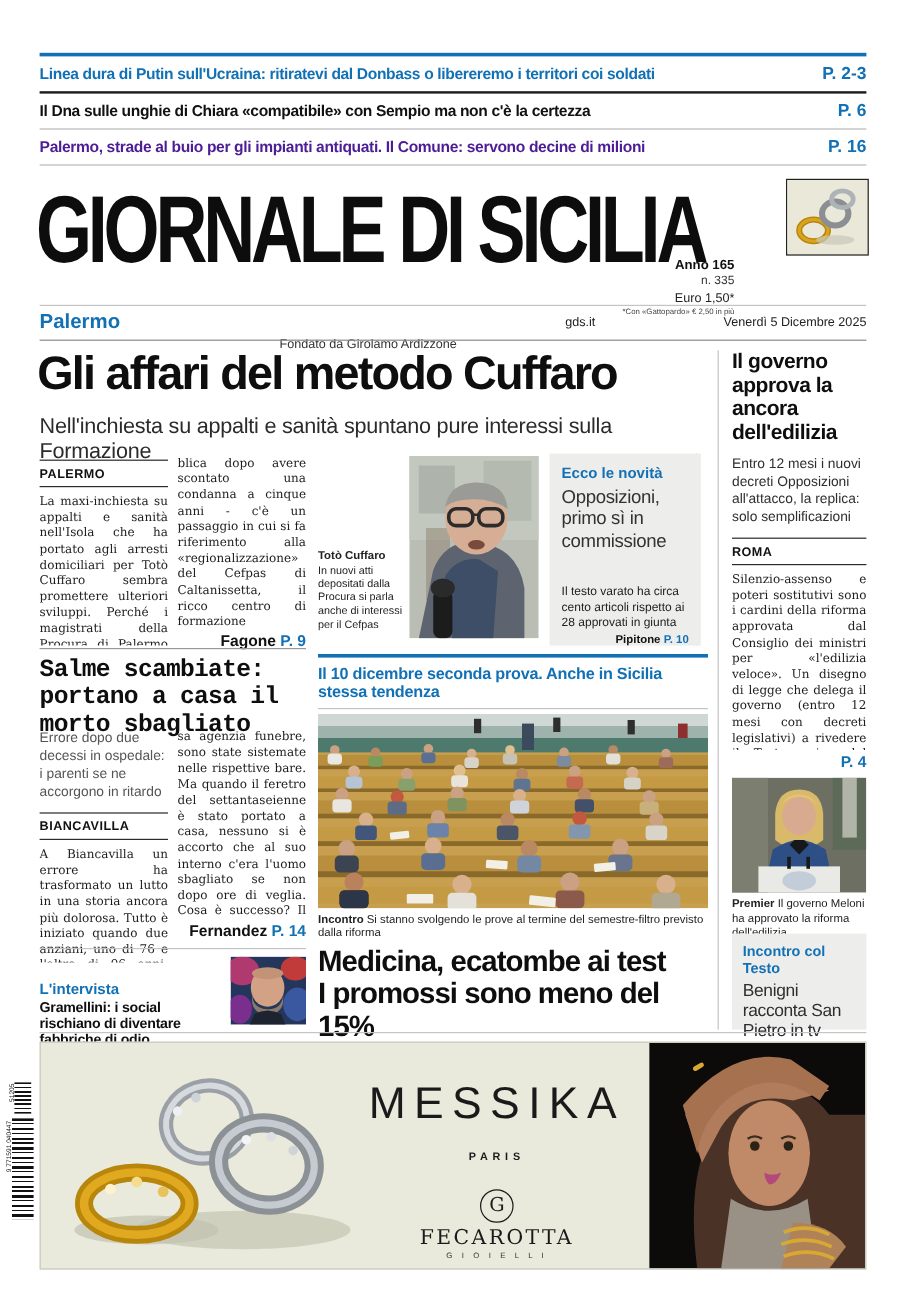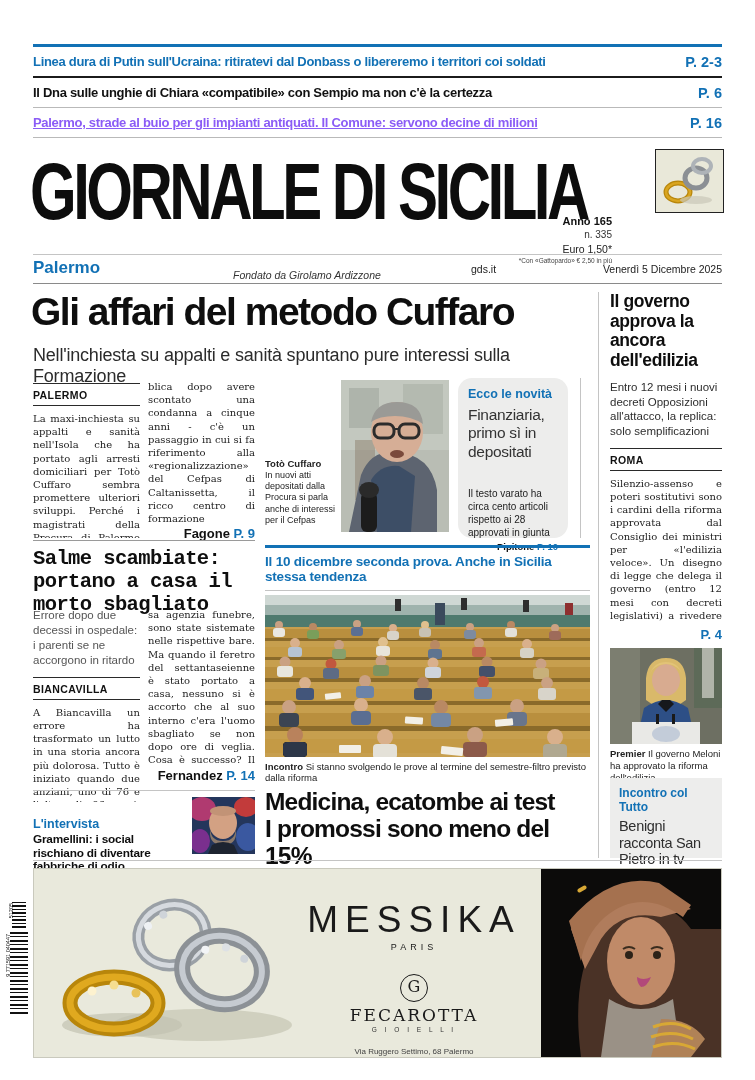--- a/index.html
+++ b/index.html
@@ -29,21 +29,21 @@
     <span class="t blue">Linea dura di Putin sull'Ucraina: ritiratevi dal Donbass o libereremo i territori coi soldati</span>
     <span class="p">P. 2-3</span>
   </div>
   <div style="height:2px;background:#1b1b1b;"></div>
   <div class="topline">
     <span class="t">Il Dna sulle unghie di Chiara «compatibile» con Sempio ma non c'è la certezza</span>
     <span class="p">P. 6</span>
   </div>
   <div style="height:1px;background:#b9b9b9;"></div>
   <div class="topline">
-    <span class="t" style="color:#8b5cf6;text-decoration:underline;">Palermo, strade al buio per gli impianti antiquati. Il Comune: servono decine di milioni</span>
+    <span class="t" style="color:#4c1d95;">Palermo, strade al buio per gli impianti antiquati. Il Comune: servono decine di milioni</span>
     <span class="p">P. 16</span>
   </div>
   <div style="height:1px;background:#b9b9b9;"></div>
 </div>
 
 <div class="abs" style="left:30px;top:146px;width:620px;font-weight:bold;font-size:60px;letter-spacing:-3.5px;
             transform:scaleY(1.32);transform-origin:top left;color:#0d0d0d;white-space:nowrap;">GIORNALE DI SICILIA</div>
 
 <div class="abs photo" style="left:655px;top:149px;width:67px;height:62px;border:1px solid #222;background:#e9e8d9;">
   <svg width="65" height="60" viewBox="0 0 65 60">
@@ -59,21 +59,21 @@
 <div class="abs" style="left:440px;top:215px;width:172px;text-align:right;line-height:1.25;">
   <div style="font-weight:bold;font-size:11px;">Anno 165</div>
   <div style="font-size:10px;color:#333;">n. 335</div>
   <div style="font-size:10.5px;color:#222;margin-top:2px;">Euro 1,50*</div>
   <div style="font-size:6.5px;color:#444;margin-top:1px;">*Con «Gattopardo» € 2,50 in più</div>
 </div>
 
 <div class="rule" style="left:33px;top:254px;width:689px;height:1px;"></div>
 <div class="abs" style="left:33px;top:257px;width:689px;height:24px;">
   <span class="abs blue" style="left:0;top:1px;font-weight:bold;font-size:17px;">Palermo</span>
-  <span class="abs" style="left:200px;top:12px;font-size:10.5px;color:#333;font-style:italic;">Fondato da Girolamo Ardizzone</span>
+  <span class="abs" style="left:200px;top:24px;font-size:10.5px;color:#333;">Fondato da Girolamo Ardizzone</span>
   <span class="abs" style="left:438px;top:6px;font-size:10.5px;color:#222;">gds.it</span>
   <span class="abs" style="right:0;top:6px;font-size:10.5px;color:#222;">Venerdì 5 Dicembre 2025</span>
 </div>
 <div class="rule" style="left:33px;top:283px;width:689px;height:1px;background:#8a8a8a;"></div>
 
 <div class="rule" style="left:598px;top:292px;width:1px;height:566px;"></div>
 <div class="rule" style="left:580px;top:378px;width:1px;height:160px;"></div>
 
 <div class="abs" style="left:31px;top:290px;width:560px;font-weight:bold;font-size:39px;letter-spacing:-1.5px;color:#0e0e0e;">Gli affari del metodo Cuffaro</div>
 <div class="abs" style="left:33px;top:345px;width:560px;font-size:18px;color:#2b2b2b;letter-spacing:-0.2px;">Nell'inchiesta su appalti e sanità spuntano pure interessi sulla Formazione</div>
@@ -108,23 +108,23 @@
     <path d="M30 42 Q34 22 56 22 Q80 22 82 44 Q70 36 54 36 Q38 36 30 42Z" fill="#9a9a96"></path>
     <rect x="33" y="44" width="20" height="14" rx="6" fill="none" stroke="#2c2c2c" stroke-width="3"></rect>
     <rect x="58" y="44" width="20" height="14" rx="6" fill="none" stroke="#2c2c2c" stroke-width="3"></rect>
     <line x1="53" y1="49" x2="58" y2="49" stroke="#2c2c2c" stroke-width="2"></line>
     <ellipse cx="56" cy="74" rx="7" ry="4" fill="#7a4a3c"></ellipse>
     <rect x="20" y="112" width="16" height="40" rx="6" fill="#1c1c1c"></rect>
     <ellipse cx="28" cy="110" rx="10" ry="8" fill="#2a2a2a"></ellipse>
   </svg>
 </div>
 
-<div class="abs graybox" style="left:458px;top:378px;width:110px;height:160px;padding:9px 10px;box-sizing:border-box;border-radius:14px;">
+<div class="abs graybox" style="left:458px;top:378px;width:126px;height:160px;padding:9px 10px;box-sizing:border-box;">
   <div class="blue" style="font-weight:bold;font-size:12.5px;">Ecco le novità</div>
-  <div style="font-size:15.5px;line-height:1.18;color:#333;margin-top:5px;letter-spacing:-0.3px;">Finanziaria, primo sì in depositati</div>
+  <div style="font-size:15.5px;line-height:1.18;color:#333;margin-top:5px;letter-spacing:-0.3px;">Opposizioni, primo sì in commissione</div>
   <div style="font-size:10px;line-height:1.3;color:#222;margin-top:26px;">Il testo varato ha circa cento articoli rispetto ai 28 approvati in giunta</div>
   <div class="refline" style="font-size:9.5px;">
     <span class="byline">Pipitone</span>
     <span class="pageref">P. 10</span>
   </div>
 </div>
 
 <div class="abs" style="left:610px;top:292px;width:112px;">
   <div style="font-weight:bold;font-size:17.5px;line-height:1.12;letter-spacing:-0.4px;color:#0e0e0e;">Il governo approva la ancora dell'edilizia</div>
   <div style="font-size:11.5px;line-height:1.25;color:#2e2e2e;margin-top:10px;">Entro 12 mesi i nuovi decreti Opposizioni all'attacco, la replica: solo semplificazioni</div>
@@ -151,21 +151,21 @@
     <rect x="46" y="66" width="3" height="10" fill="#1a1a1a"></rect>
     <rect x="62" y="66" width="3" height="10" fill="#1a1a1a"></rect>
   </svg>
 </div>
 <div class="abs" style="left:610px;top:748px;width:112px;font-size:9.5px;line-height:1.25;color:#222;">
   <span style="font-weight:bold;">Premier</span>
   <span>Il governo Meloni ha approvato la riforma dell'edilizia</span>
 </div>
 
 <div class="abs graybox" style="left:610px;top:778px;width:112px;height:80px;padding:8px 9px;box-sizing:border-box;">
-  <div class="blue" style="font-weight:bold;font-size:12px;">Incontro col Tutto</div>
+  <div class="blue" style="font-weight:bold;font-size:12px;">Incontro col Testo</div>
   <div style="font-size:14.5px;line-height:1.15;color:#2e2e2e;margin-top:4px;letter-spacing:-0.3px;">Benigni racconta San Pietro in tv</div>
   <div style="text-align:right;margin-top:4px;font-size:9.5px;">
     <span class="pageref">P. 31</span>
   </div>
 </div>
 
 <div class="rule" style="left:33px;top:540px;width:222px;height:1px;background:#9a9a9a;"></div>
 <div class="abs" style="left:33px;top:548px;width:230px;font-weight:bold;font-size:20.5px;line-height:1.12;letter-spacing:-0.6px;color:#0e0e0e;font-family:Liberation Mono, monospace;">Salme scambiate: portano a casa il morto sbagliato</div>
 
 <div class="abs" style="left:33px;top:608px;width:107px;">
@@ -418,21 +418,21 @@
     </g>
     <ellipse cx="62" cy="128" rx="44" ry="26" fill="none" stroke="#b8860b" stroke-width="15"></ellipse>
     <ellipse cx="62" cy="128" rx="44" ry="26" fill="none" stroke="#e0a91f" stroke-width="7"></ellipse>
     <circle cx="40" cy="116" r="4.5" fill="#fdf2cf"></circle>
       <circle cx="62" cy="110" r="4.5" fill="#f5dd90"></circle>
     <circle cx="84" cy="118" r="4.5" fill="#e8c25a"></circle>
   </svg>
 
   <div class="abs" style="left:240px;top:30px;width:280px;text-align:center;">
     <div style="font-size:37px;letter-spacing:7px;color:#1a1a1a;font-weight:normal;">MESSIKA</div>
-    <div style="font-size:9px;letter-spacing:4px;font-weight:normal;color:#1a1a1a;margin-top:1px;">PARIS</div>
+    <div style="font-size:9px;letter-spacing:4px;font-weight:bold;color:#1a1a1a;margin-top:18px;">PARIS</div>
     <div style="margin:22px auto 0;width:26px;height:26px;border:1.5px solid #1a1a1a;border-radius:50%;
                 font-size:16px;line-height:24px;font-family:'DejaVu Serif',serif;color:#1a1a1a;">G</div>
     <div style="font-size:17px;letter-spacing:2px;color:#1a1a1a;margin-top:3px;font-family:'DejaVu Serif',serif;">FECAROTTA</div>
     <div style="font-size:6.5px;letter-spacing:3px;color:#333;margin-top:1px;">G I O I E L L I</div>
     <div style="font-size:8px;color:#444;margin-top:14px;">Via Ruggero Settimo, 68 Palermo</div>
   </div>
 
   <svg class="abs" style="right:0;top:0;" width="180" height="188" viewBox="0 0 180 188">
     <rect width="180" height="188" fill="#0c0b0a"></rect>
     <path d="M40 188 Q30 110 55 70 Q70 40 95 36 Q130 32 150 60 L180 60 L180 188 Z" fill="#4a3226"></path>

